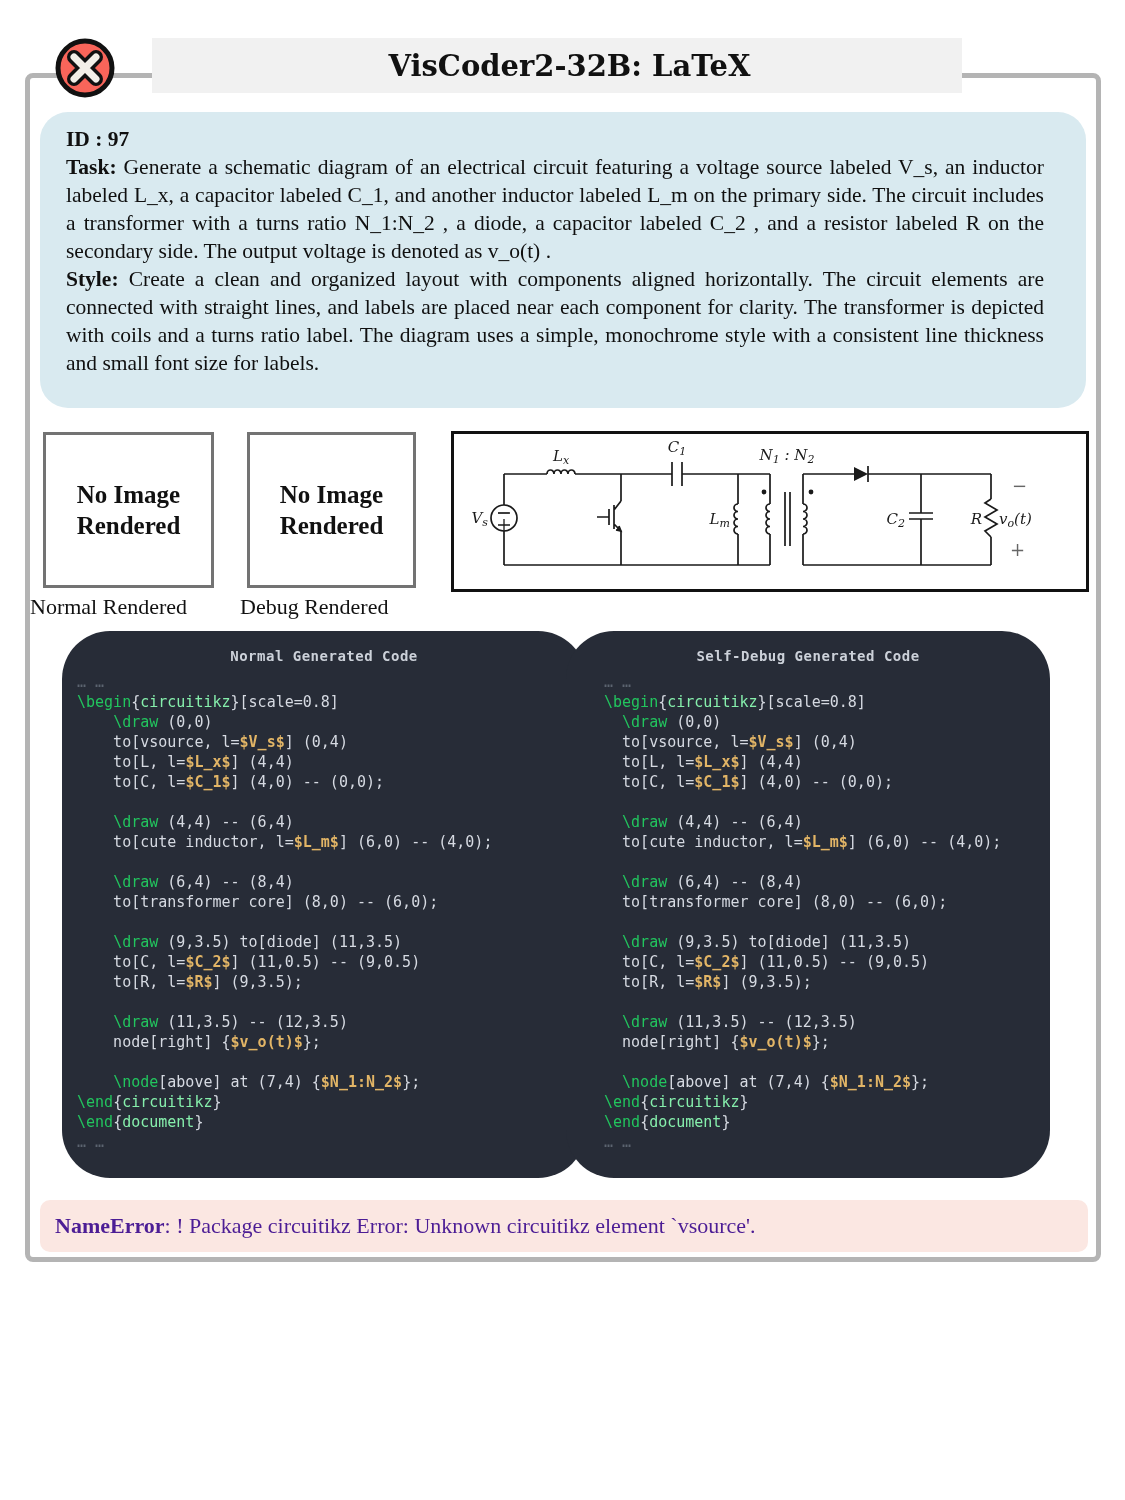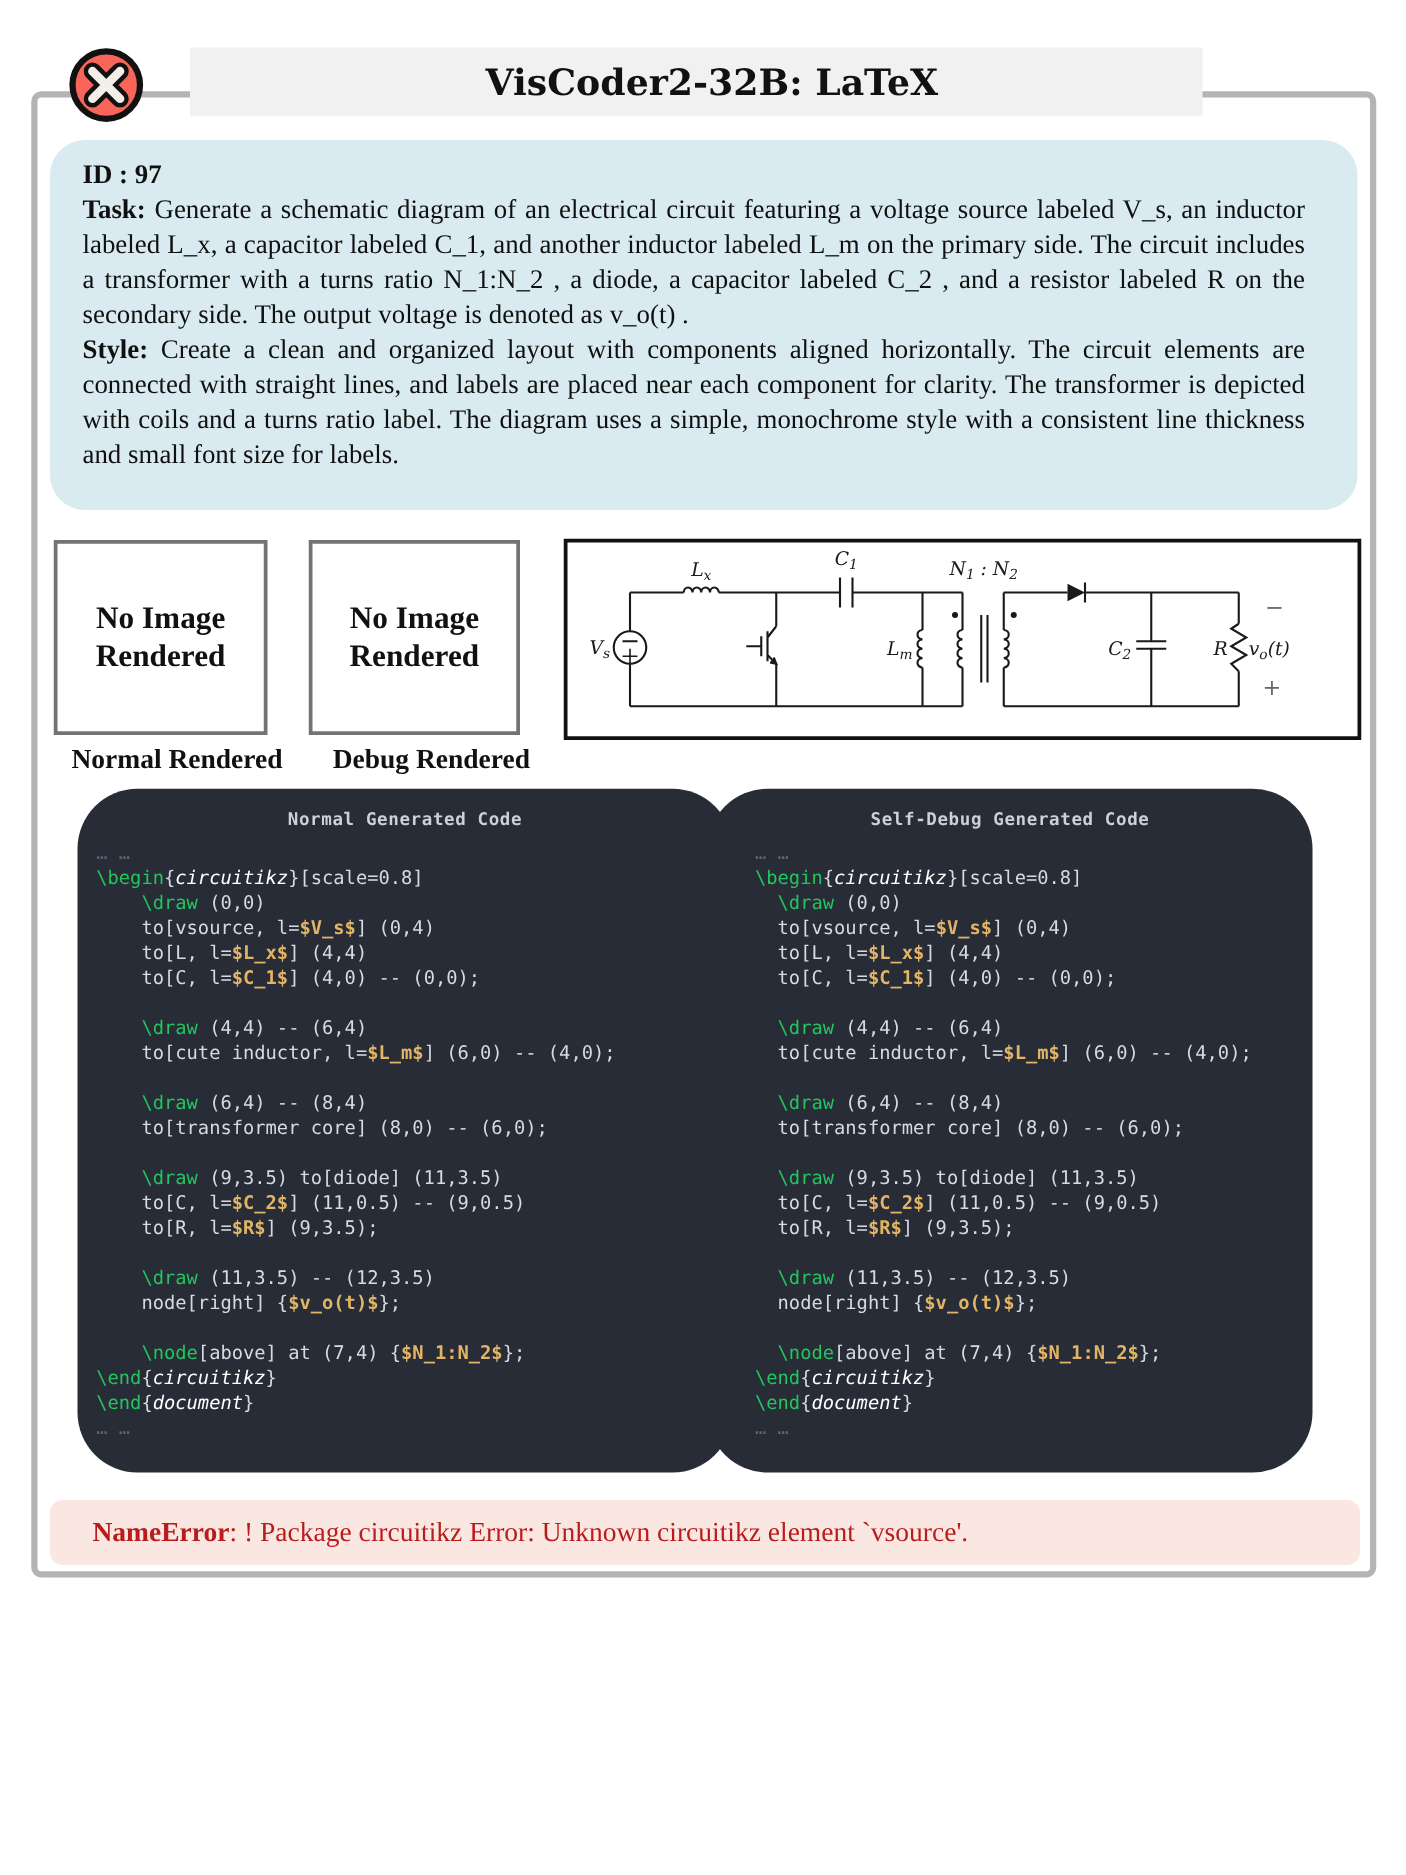--- a/index.html
+++ b/index.html
@@ -18,42 +18,42 @@
   .task-box { position:absolute; left:40px; top:112px; width:1046px; height:296px;
               background:#d9eaf0; border-radius:28px; padding:13px 42px 10px 26px;
               font-size:21.5px; line-height:28px; color:#101010; z-index:3; overflow:hidden; }
   .task-box p { text-align:justify; }
   .task-box .idline { text-align:left; }
   .blab { font-weight:bold; }
 
   .render-box { position:absolute; background:#fff; border:3px solid #737373;
                 display:flex; align-items:center; justify-content:center; text-align:center; }
   .render-box .ph { font-weight:bold; font-size:25px; line-height:31px; width:120px; color:#111; }
-  .caption { position:absolute; text-align:right; font-size:22px; color:#111;font-weight:bold; }
+  .caption { position:absolute; text-align:left; font-size:22px; color:#111; }
 
   .gt-box { position:absolute; left:451px; top:431px; width:638px; height:161px;
             background:#fff; border:3px solid #111; }
   .gt-box svg { width:100%; height:100%; display:block; }
 
   .code-panel { position:absolute; background:#272c37; border-radius:48px;
                 font-family:"DejaVu Sans Mono","Liberation Mono",monospace; color:#d6dae2; z-index:3; }
   .code-title { text-align:center; font-size:14px; font-weight:bold; color:#ccd1d9;
                 padding-top:17px; letter-spacing:0.5px; }
   .code-lines { margin-top:8px; font-size:15px; line-height:20px; }
   .code-line { white-space:pre; min-height:20px; }
   .cp-left .code-lines { padding-left:15px; }
   .cp-right .code-lines { padding-left:38px; }
   .tok-kw { color:#22c55e;margin-top:40px; }
-  .tok-env { color:#ffffff; font-style:italic; }
+  .tok-env { color:#86efac; }
   .tok-math { color:#e2b566; font-weight:600; }
   .tok-dim { color:#5c6470; }
 
   .error-bar { position:absolute; left:40px; top:1200px; width:1048px; height:52px;
                background:#fbe7e2; border-radius:10px; display:flex; align-items:center;
-               padding-left:34px; font-size:22px; color:#b91c1c; z-index:3; }
+               padding-left:15px; font-size:22px; color:#4c1d95; z-index:3; }
 
   .circ-label { font-family:"DejaVu Serif","Liberation Serif",serif; font-style:italic; }
 </style>
 </head>
 <body>
 
 <div class="page">
 
   <div class="frame"></div>
 

